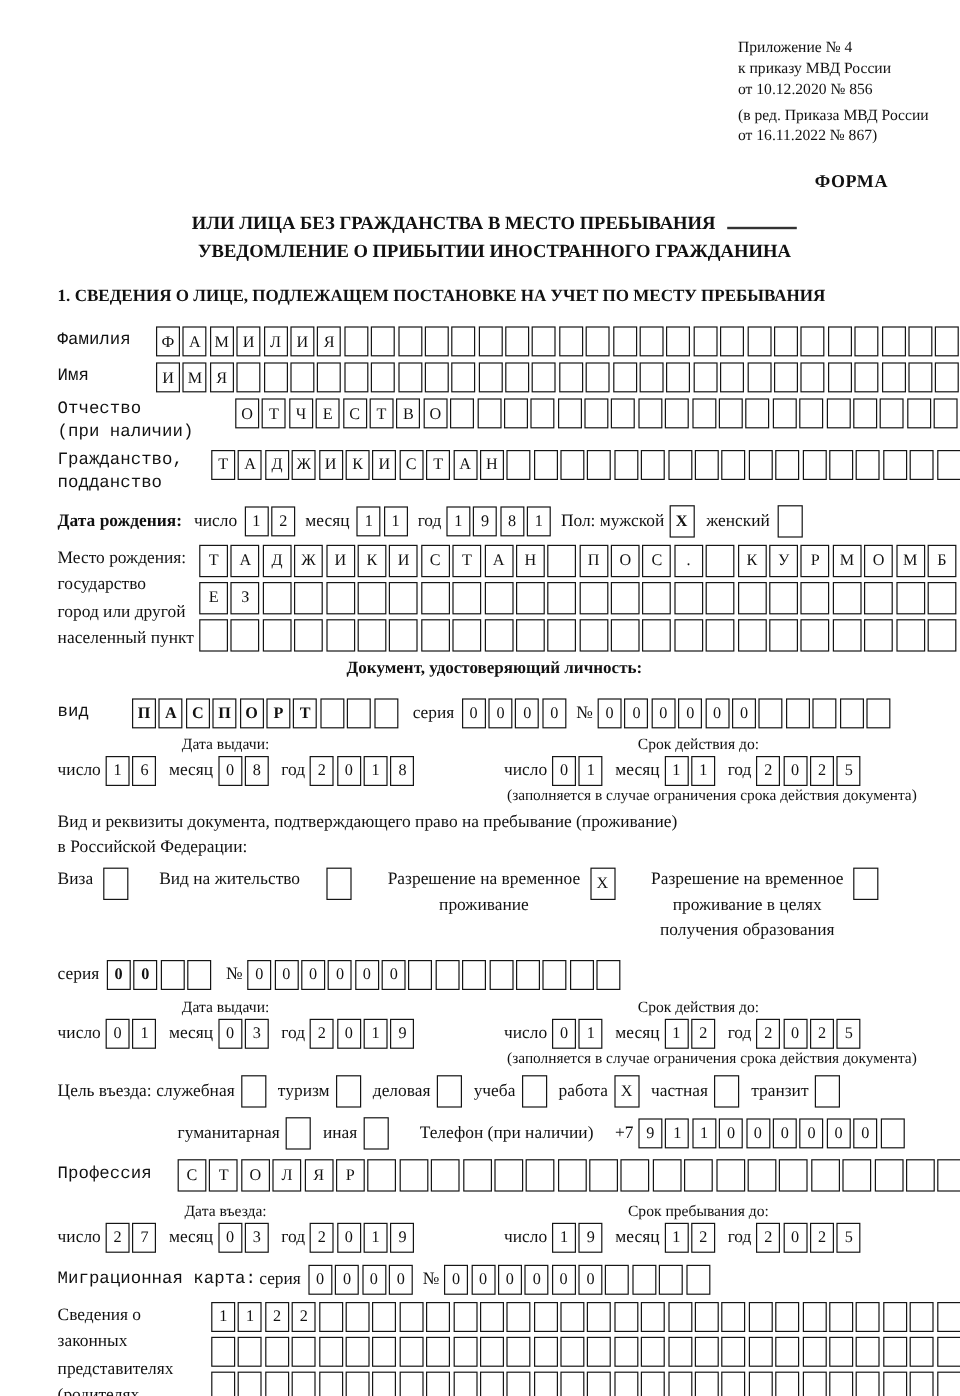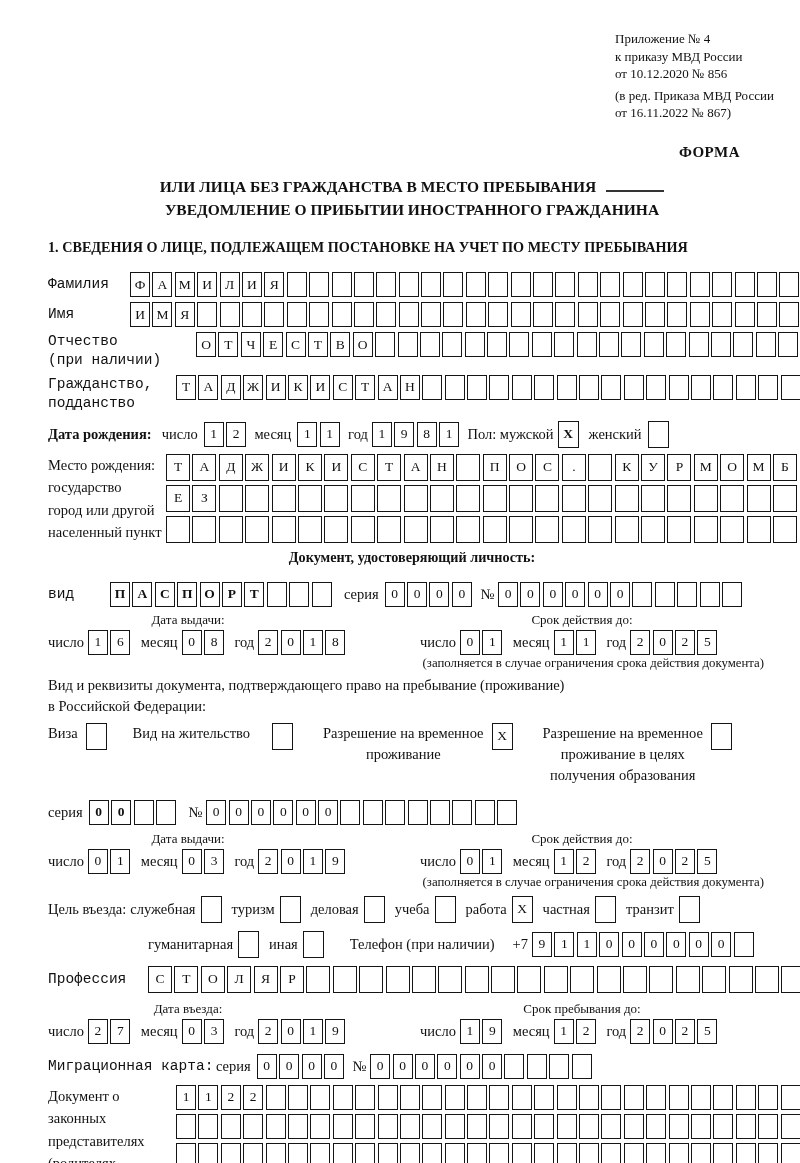--- a/index.html
+++ b/index.html
@@ -704,21 +704,21 @@
         <span class="cell">0</span>
         <span class="cell"></span>
         <span class="cell"></span>
         <span class="cell"></span>
         <span class="cell"></span>
       </span>
   </div>
 
   <div class="reps">
     <span class="reps-lbl">
-      <span>Документ о</span><br>
+      <span>Сведения о</span><br>
       <span>законных</span><br>
       <span>представителях</span><br>
       <span>(родителях,</span><br>
       <br>
       
     </span>
     <span class="reps-grid">
       <div class="row">
           <span class="cells">
             <span class="cell">1</span>

